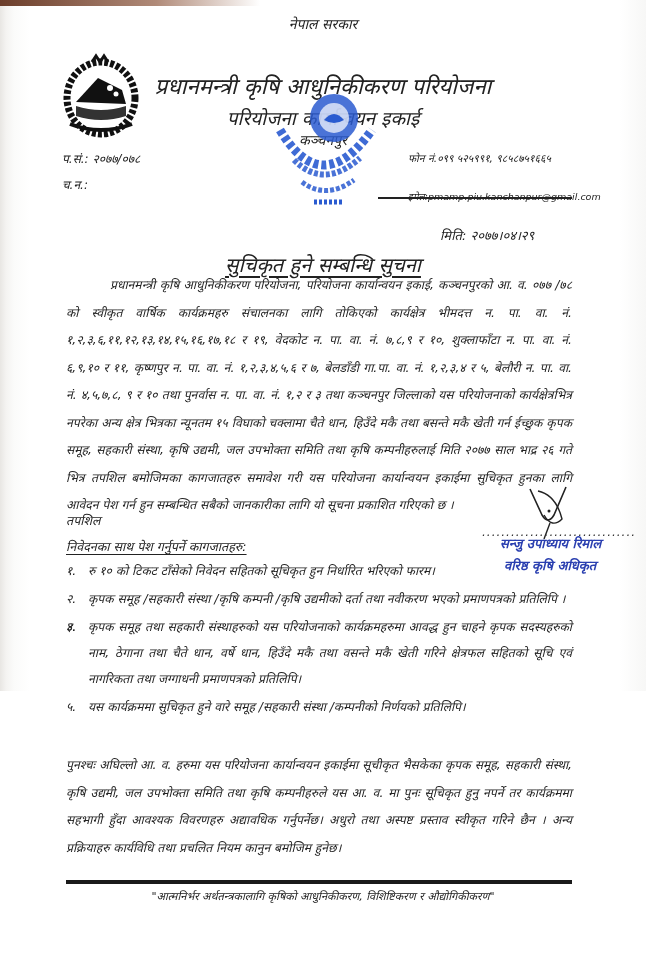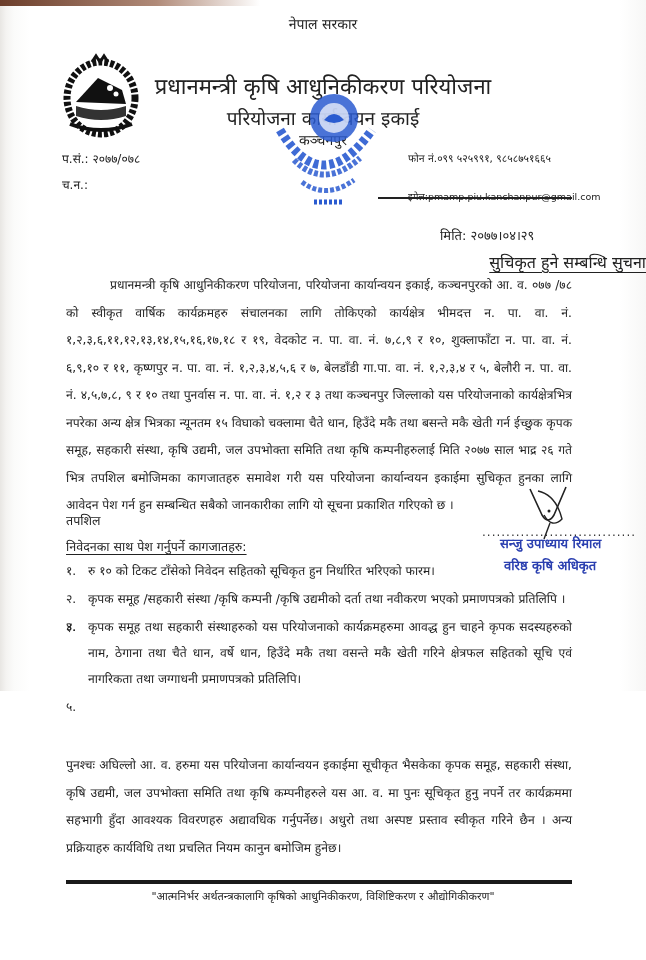--- a/index.html
+++ b/index.html
@@ -6,20 +6,21 @@
   body {
     width: 646px; height: 960px; overflow: hidden;
     background: #ffffff;
     font-family: "DejaVu Sans", sans-serif;
     color: #222;
     position: relative;
   }
   .page {
     position: absolute; left: 0; top: 0; width: 646px; height: 691px;
     background: linear-gradient(90deg, #e8e6e3 0px, #f4f3f1 6px, #fbfbfa 14px, #ffffff 30px, #ffffff 620px, #f7f7f6 646px);
+    font-style: italic;
   }
   .top-edge {
     position: absolute; left: 0; top: 0; width: 260px; height: 6px;
     background: linear-gradient(90deg, #6b3d2a, #b08a78 60%, rgba(255,255,255,0));
   }
   .center { position: absolute; left: 0; width: 646px; text-align: center; }
   .h-gov   { top: 14px;  font-size: 14px; }
   .h-min   { top: 38px;  font-size: 17px; }
   .h-proj  { top: 70px;  font-size: 22px; }
   .h-unit  { top: 105px; font-size: 19px; }
@@ -28,22 +29,22 @@
   .stamp { position: absolute; left: 262px; top: 90px; width: 120px; height: 125px; }
   .ref { position: absolute; left: 62px; font-size: 12px; }
   .ref.ps { top: 150px; }
   .ref.cn { top: 176px; }
   .contact { position: absolute; left: 408px; font-size: 10.5px; }
   .contact.phone { top: 151px; }
   .contact.email { top: 170px; font-size: 9.5px; margin-top: 20px; }
   .rule-top { position: absolute; left: 378px; top: 197px; width: 194px; height: 2px; background: #222; }
   .date { position: absolute; left: 440px; top: 226px; font-size: 13px; }
   .title {
-    position: absolute; left: 0; width: 646px; top: 251px; text-align: right;
-    font-size: 16px; text-decoration: underline; text-underline-offset: 4px;
+    position: absolute; left: 0; width: 646px; top: 251px; text-align: center;
+    font-size: 20px; text-decoration: underline; text-underline-offset: 4px;
   }
   .para {
     position: absolute; left: 66px; width: 506px; font-size: 12.2px; line-height: 27.5px;
     text-align: justify;
   }
   .para.intro { top: 272px; text-indent: 44px; }
   .tapashil { position: absolute; left: 66px; top: 512px; font-size: 12.5px; }
   .docs-heading { position: absolute; left: 66px; top: 538px; font-size: 12.5px; text-decoration: underline; text-underline-offset: 3px; }
   .list { position: absolute; left: 66px; top: 558px; width: 506px; font-size: 12.2px; line-height: 26px; margin: 0; padding: 0; list-style: none; }
   .list li { position: relative; padding-left: 22px; text-align: justify; margin-bottom: 2px; }
@@ -101,21 +102,21 @@
   <div class="para intro">प्रधानमन्त्री कृषि आधुनिकीकरण परियोजना, परियोजना कार्यान्वयन इकाई, कञ्चनपुरको आ. व. ०७७ /७८ को स्वीकृत वार्षिक कार्यक्रमहरु संचालनका लागि तोकिएको कार्यक्षेत्र  भीमदत्त न. पा. वा. नं. १,२,३,६,११,१२,१३,१४,१५,१६,१७,१८ र १९, वेदकोट न. पा. वा. नं. ७,८,९ र १०, शुक्लाफाँटा न. पा. वा. नं.  ६,९,१० र ११, कृष्णपुर न. पा. वा. नं. १,२,३,४,५,६ र ७, बेलडाँडी गा.पा. वा. नं. १,२,३,४ र ५, बेलौरी न. पा. वा. नं. ४,५,७,८, ९ र १० तथा पुनर्वास न. पा. वा. नं. १,२ र ३ तथा कञ्चनपुर जिल्लाको यस परियोजनाको कार्यक्षेत्रभित्र नपरेका अन्य क्षेत्र भित्रका न्यूनतम १५ विघाको चक्लामा चैते धान, हिउँदे मकै तथा बसन्ते मकै खेती गर्न ईच्छुक कृपक समूह, सहकारी संस्था, कृषि उद्यमी, जल उपभोक्ता समिति तथा कृषि कम्पनीहरुलाई मिति २०७७ साल भाद्र २६ गते भित्र तपशिल बमोजिमका कागजातहरु समावेश गरी यस परियोजना कार्यान्वयन इकाईमा सुचिकृत हुनका लागि आवेदन पेश गर्न हुन सम्बन्धित सबैको जानकारीका लागि यो सूचना प्रकाशित गरिएको छ ।</div>
 
   <div class="tapashil">तपशिल</div>
   <div class="docs-heading">निवेदनका साथ पेश गर्नुपर्ने कागजातहरु:</div>
 
   <ul class="list">
     <li><span class="num">१.</span><span>रु १० को टिकट टाँसेको निवेदन सहितको सूचिकृत हुन निर्धारित भरिएको फारम।</span></li>
     <li><span class="num">२.</span><span>कृपक समूह /सहकारी संस्था /कृषि कम्पनी /कृषि उद्यमीको दर्ता तथा नवीकरण भएको प्रमाणपत्रको प्रतिलिपि ।</span></li>
     <li><span class="num">३.</span></li>
     <li><span class="num">४.</span><span>कृपक समूह तथा सहकारी संस्थाहरुको यस परियोजनाको कार्यक्रमहरुमा आवद्ध हुन चाहने कृपक सदस्यहरुको नाम, ठेगाना तथा चैते धान, वर्षे धान, हिउँदे मकै तथा वसन्ते मकै खेती गरिने क्षेत्रफल सहितको सूचि एवं नागरिकता तथा जग्गाधनी प्रमाणपत्रको प्रतिलिपि।</span></li>
-    <li><span class="num">५.</span></li>
+    <li><span class="num">५.</span><span>यस कार्यक्रममा सुचिकृत हुने वारे समूह /सहकारी संस्था /कम्पनीको निर्णयको प्रतिलिपि।</span></li>
   </ul>
 
   <div class="sig-area">
     <svg width="60" height="55" style="position:absolute;left:42px;top:0;" viewBox="0 0 60 55">
       <path d="M8 4 L20 30 Q26 40 32 30 L44 2" fill="none" stroke="#222" stroke-width="1.6"></path>
       <path d="M16 6 Q34 10 40 34 Q30 44 22 30" fill="none" stroke="#222" stroke-width="1.4"></path>
       <circle cx="27" cy="26" r="1.5" fill="#222"></circle>
       <path d="M28 38 L22 54" stroke="#222" stroke-width="1.4"></path>
     </svg>
     <div class="sig-dots">................................</div>

